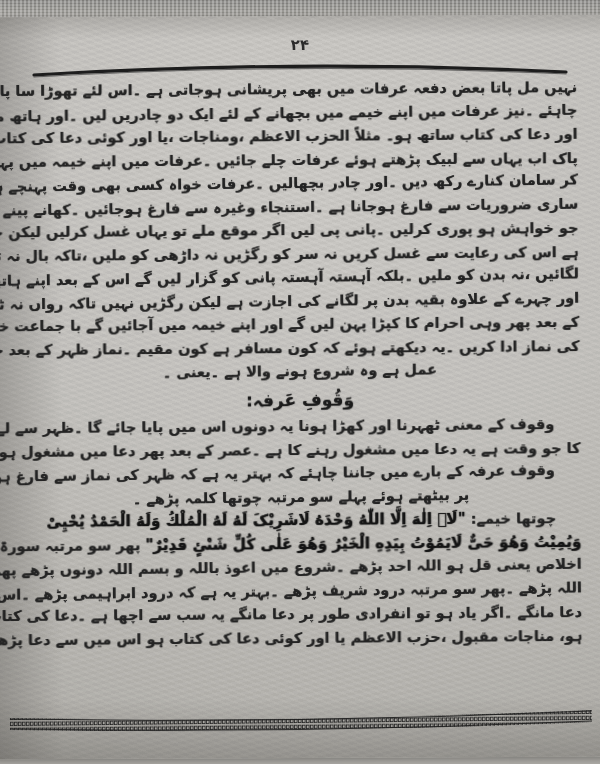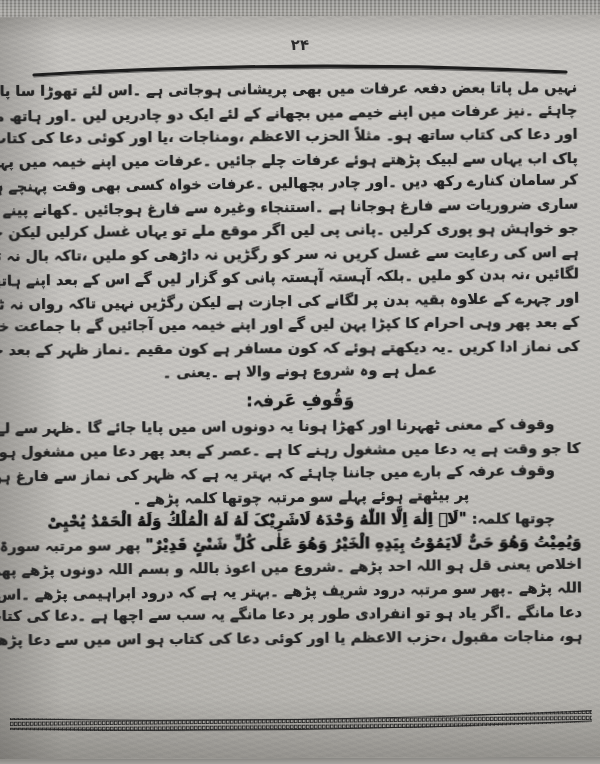--- a/index.html
+++ b/index.html
@@ -160,21 +160,21 @@
       <div class="ln w0 lcenter">کا جو وقت ہے یہ دعا میں مشغول رہنے کا ہے ۔عصر کے بعد پھر دعا میں مشغول ہونا ہے ۔</div>
     </div>
 
     <div class="para">
       <div class="ln w1 indent">وقوف عرفہ کے بارے میں جاننا چاہئے کہ بہتر یہ ہے کہ ظہر کی نماز سے فارغ ہو کر اپنی جگہ</div>
       <div class="ln w3 lcenter">پر بیٹھتے ہوئے پہلے سو مرتبہ چوتھا کلمہ پڑھے ۔</div>
     </div>
 
     <div class="para">
       <div class="ln w0 lcenter">
-        <span>چوتھا کلمہ:</span>
+        <span>چوتھا خیمے:</span>
         <span class="arabic">"لَاۤ اِلٰهَ اِلَّا اللّٰهُ وَحْدَهُ لَاشَرِيْکَ لَهُ لَهُ الْمُلْكُ وَلَهُ الْحَمْدُ يُحْيِىْ</span>
       </div>
       <div class="ln w2">
         <span class="arabic">وَيُمِيْتُ وَهُوَ حَىٌّ لَايَمُوْتُ بِيَدِهِ الْخَيْرُ وَهُوَ عَلٰى كُلِّ شَىْئٍ قَدِيْرٌ"</span>
         <span>پھر سو مرتبہ سورۃ</span>
       </div>
       <div class="ln w1">اخلاص یعنی قل ہو اللہ احد پڑھے ۔شروع میں اعوذ باللہ و بسم اللہ دونوں پڑھے پھر ہر مرتبہ صرف بسم</div>
       <div class="ln w3">اللہ پڑھے ۔پھر سو مرتبہ درود شریف پڑھے ۔بہتر یہ ہے کہ درود ابراہیمی پڑھے ۔اس کے بعد</div>
       <div class="ln w0">دعا مانگے ۔اگر یاد ہو تو انفرادی طور پر دعا مانگے یہ سب سے اچھا ہے ۔دعا کی کتاب ساتھ میں</div>
       <div class="ln w2">ہو، مناجات مقبول ،حزب الاعظم یا اور کوئی دعا کی کتاب ہو اس میں سے دعا پڑھ لے ۔اگر ترجمہ</div>

